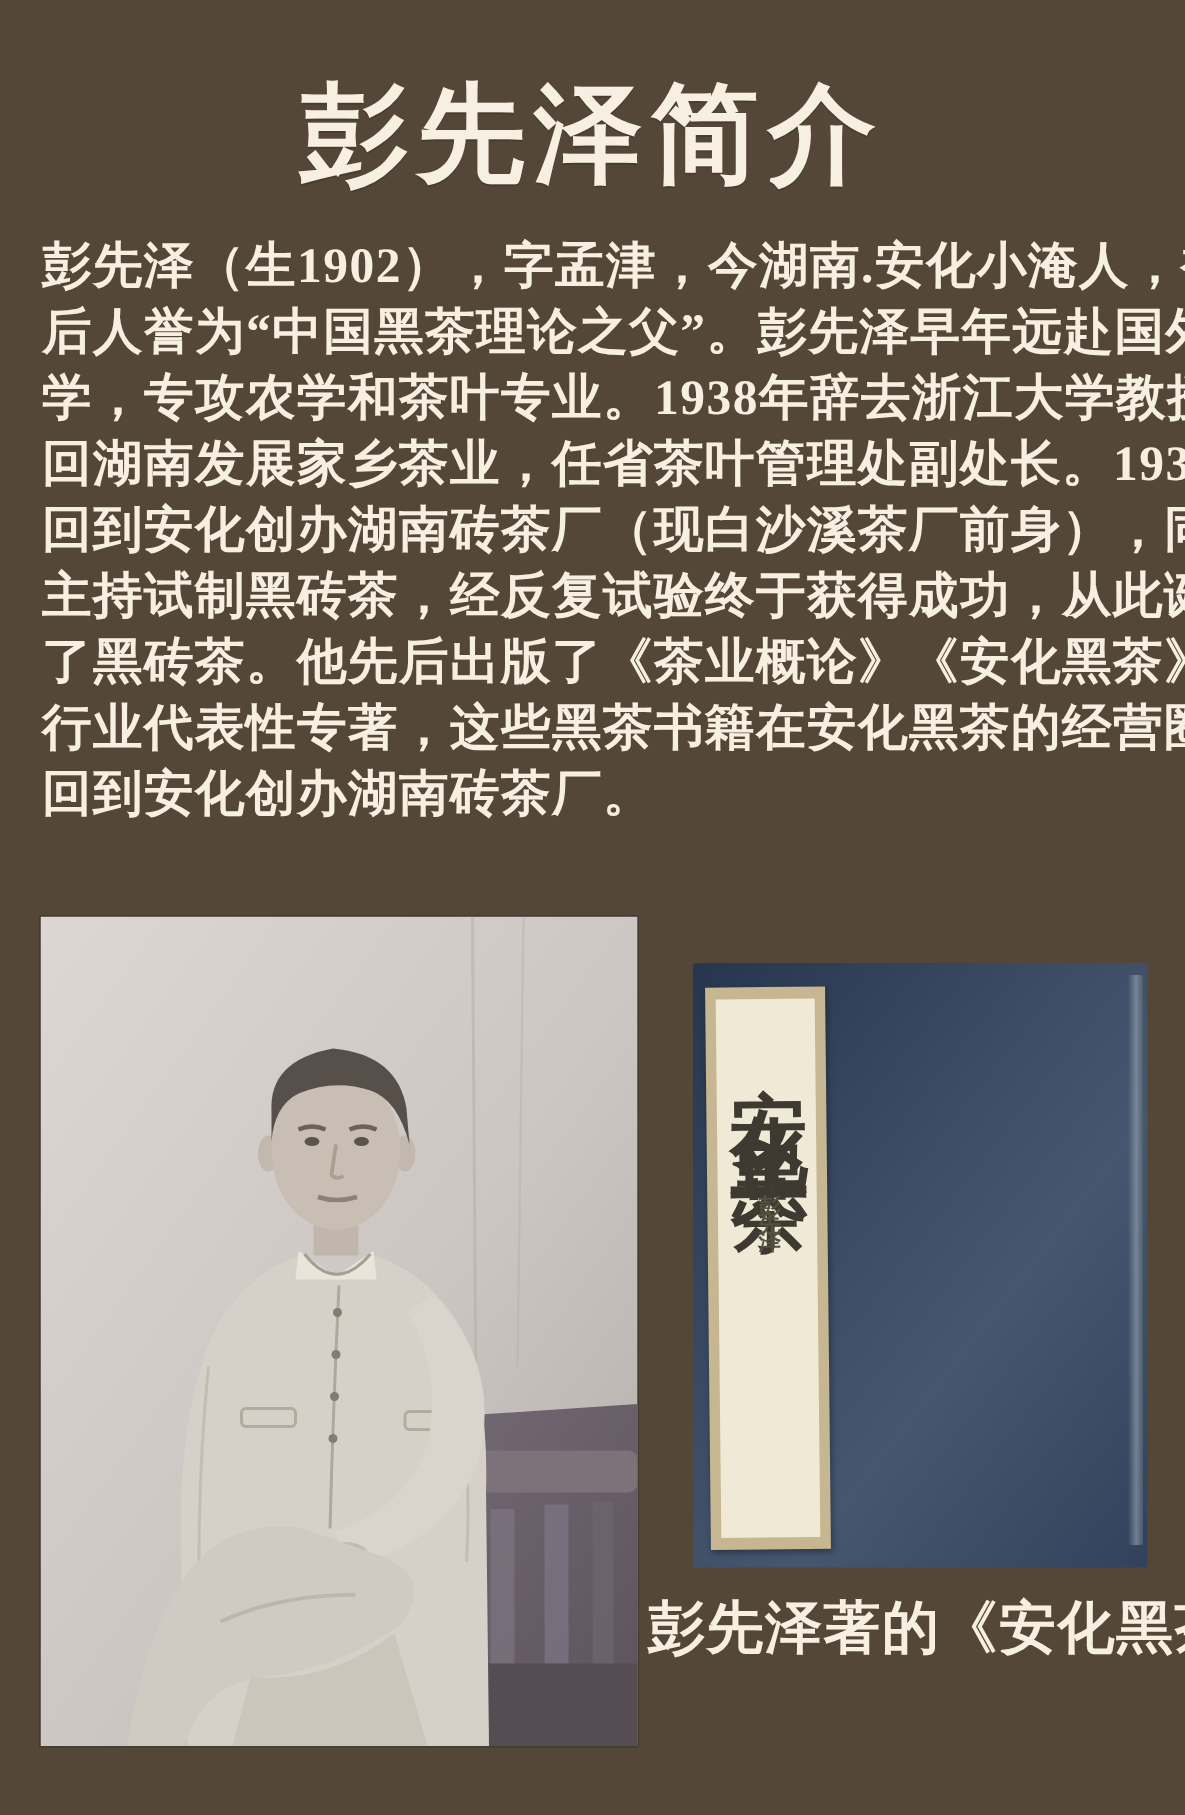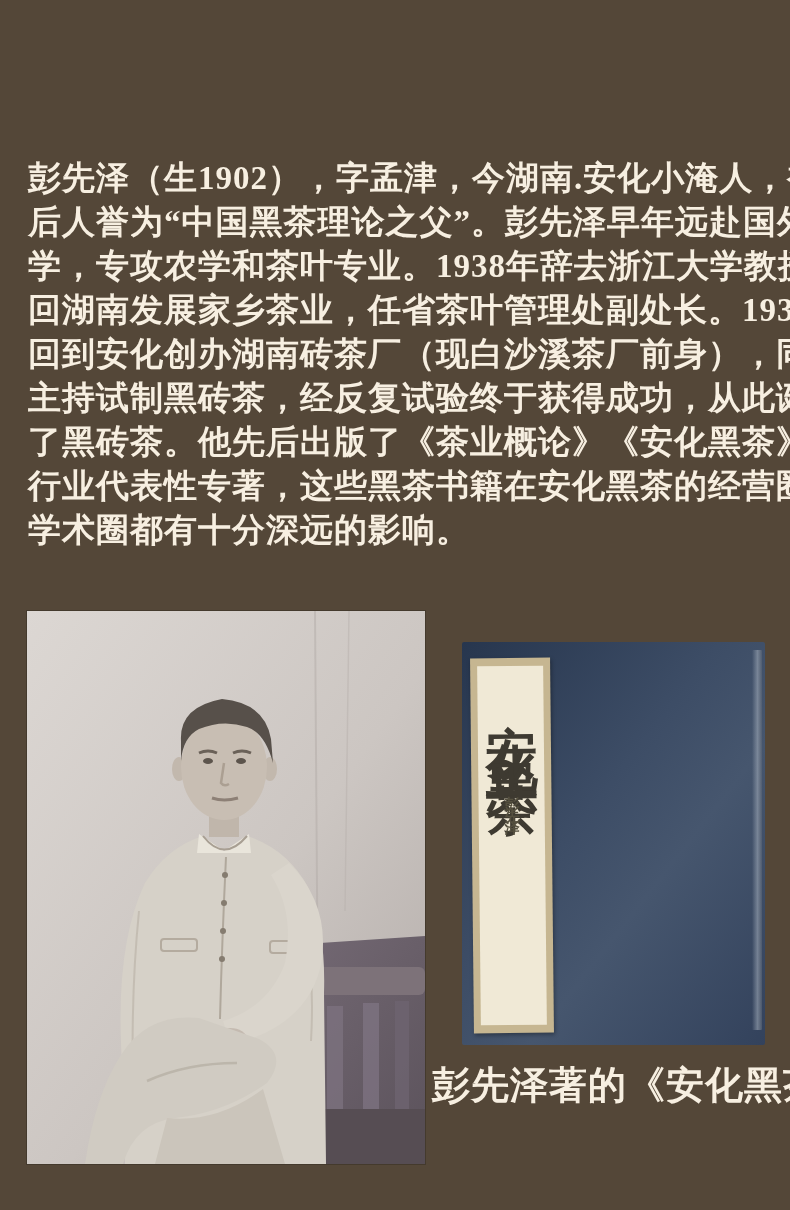--- a/index.html
+++ b/index.html
@@ -107,31 +107,32 @@
     color: #F7EFE1;
     letter-spacing: 1px;
     white-space: nowrap;
   }
 </style>
 </head>
 <body>
 
 <div class="page">
 
+  <div class="page-title">彭先泽简介</div>
 
   <div class="intro">
     <div class="intro-line">彭先泽（生1902），字孟津，今湖南.安化小淹人，被</div>
     <div class="intro-line">后人誉为“中国黑茶理论之父”。彭先泽早年远赴国外求</div>
     <div class="intro-line">学，专攻农学和茶叶专业。1938年辞去浙江大学教授，</div>
     <div class="intro-line">回湖南发展家乡茶业，任省茶叶管理处副处长。1939年</div>
     <div class="intro-line">回到安化创办湖南砖茶厂（现白沙溪茶厂前身），同年</div>
     <div class="intro-line">主持试制黑砖茶，经反复试验终于获得成功，从此诞生</div>
     <div class="intro-line">了黑砖茶。他先后出版了《茶业概论》《安化黑茶》等</div>
     <div class="intro-line">行业代表性专著，这些黑茶书籍在安化黑茶的经营圈和</div>
-    <div class="intro-line last">学术圈都有十分深远的影响。</div>
+    <div class="intro-line last">回到安化创办湖南砖茶厂。</div>
   </div>
 
   <div class="portrait">
     <svg width="398" height="553" viewBox="0 0 398 553" xmlns="http://www.w3.org/2000/svg">
       <defs>
         <linearGradient id="pbg" x1="0" y1="0" x2="1" y2="1">
           <stop offset="0" stop-color="#DCD7D3"></stop>
           <stop offset="0.55" stop-color="#CCC6C2"></stop>
           <stop offset="1" stop-color="#B2ABA8"></stop>
         </linearGradient>

